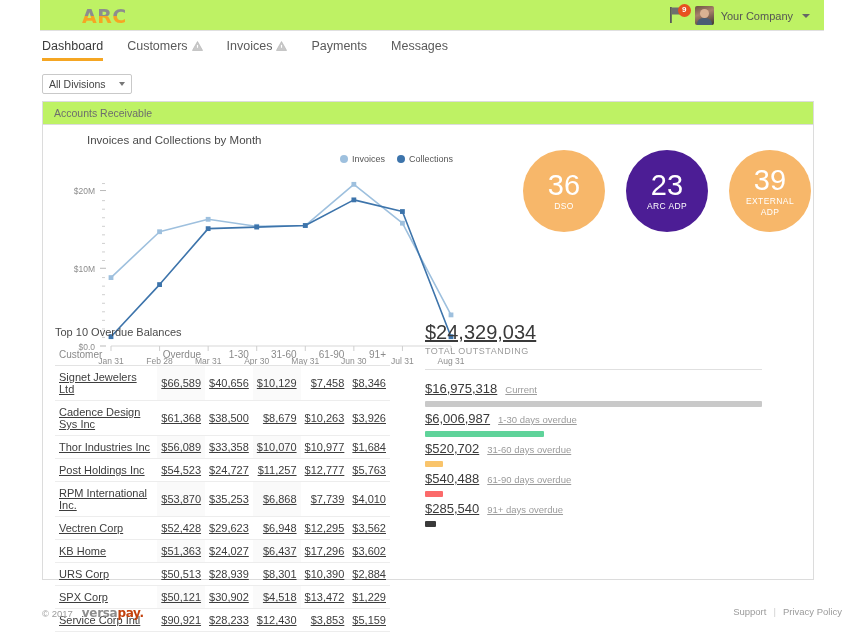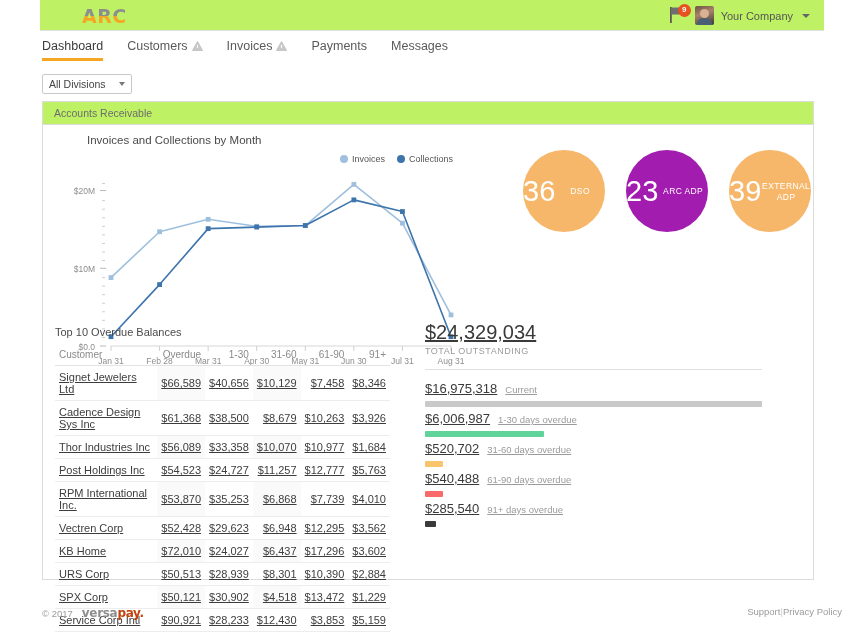--- a/index.html
+++ b/index.html
@@ -106,21 +106,21 @@
   .legend {
     position:absolute; right:20px; top:4px; display:flex; gap:12px; align-items:center;
   }
   .legend-item{ display:flex; align-items:center; gap:4px; font-size:9px; color:#555;}
   .legend-dot{ width:8px;height:8px;border-radius:50%; display:block;}
 
   
   .metrics { position:absolute; left:440px; top:48px; width:320px; height:120px; }
   .metric {
     position:absolute; top:0; width:82px; height:82px; border-radius:50%;
-    display:flex; flex-direction:row; align-items:center; justify-content:center;
+    display:flex; flex-direction:column; align-items:center; justify-content:center;
     color:#fff;
   }
   .metric-value{ font-size:29px; line-height:30px; font-weight:300; font-family:"Liberation Sans", sans-serif;}
   .metric-label{ font-size:8.5px; letter-spacing:0.4px; text-align:center; line-height:11px; margin-top:1px;}
 
   
   .bottom { position:absolute; left:0; top:214px; width:770px; height:265px; }
   .table-title{ position:absolute; left:12px; top:10px; font-size:11px; color:#4a4a4a;}
   table.overdue {
     position:absolute; left:12px; top:30px; width:335px;
@@ -152,21 +152,21 @@
   .ob-bar{ height:6px; margin-top:5px; border-radius:1px; }
 
   
   .footer {
     position:absolute; left:0; top:600px; width:862px; height:30px;
     font-size:9.5px; color:#9b9b9b;
   }
   .copy { position:absolute; left:42px; top:6px; display:flex; align-items:baseline; gap:9px;}
   .vp-logo{ font-family:"DejaVu Sans", sans-serif; font-weight:bold; font-size:12px; letter-spacing:-0.3px;}
   .vp-a{ color:#8d8d8d;} .vp-b{ color:#c2410c;}
-  .footer-links{ position:absolute; right:20px; top:6px; display:flex; align-items:center;}
+  .footer-links{ position:absolute; right:20px; top:6px; display:flex; gap:7px; align-items:center;}
   .footer-links a{ color:#9b9b9b; text-decoration:none; cursor:pointer;}
   .fsep{ color:#cfcfcf; }
 </style>
 </head>
 <body>
 
 <div id="app">
 
   <div class="topbar">
     <div class="logo">
@@ -297,21 +297,21 @@
           <rect x="347.02857142857147" y="59.13181818181818" width="4.8" height="4.8" fill="#3d74ab"></rect>
           <rect x="395.6" y="184.27272727272728" width="4.8" height="4.8" fill="#3d74ab"></rect>
         </svg>
     </div>
 
     <div class="metrics" id="metrics">
         <div class="metric" style="left: 40px; background: rgb(247, 183, 106);">
           <div class="metric-value">36</div>
           <div class="metric-label" style="width: 64px;">DSO</div>
         </div>
-        <div class="metric" style="left: 143px; background: #a21caf;">
+        <div class="metric" style="left: 143px; background: #4c1d95;">
           <div class="metric-value">23</div>
           <div class="metric-label" style="width: 64px;">ARC ADP</div>
         </div>
         <div class="metric" style="left: 246px; background: rgb(247, 183, 106);">
           <div class="metric-value">39</div>
           <div class="metric-label" style="width: 64px;">EXTERNAL ADP</div>
         </div>
       </div>
 
     <div class="bottom">
@@ -371,21 +371,21 @@
             <tr>
               <td class="cust"><a>Vectren Corp</a></td>
               <td><a>$52,428</a></td>
               <td><a>$29,623</a></td>
               <td><a>$6,948</a></td>
               <td><a>$12,295</a></td>
               <td><a>$3,562</a></td>
             </tr>
             <tr>
               <td class="cust"><a>KB Home</a></td>
-              <td><a>$72,010</a></td>
+              <td><a>$51,363</a></td>
               <td><a>$24,027</a></td>
               <td><a>$6,437</a></td>
               <td><a>$17,296</a></td>
               <td><a>$3,602</a></td>
             </tr>
             <tr>
               <td class="cust"><a>URS Corp</a></td>
               <td><a>$50,513</a></td>
               <td><a>$28,939</a></td>
               <td><a>$8,301</a></td>

